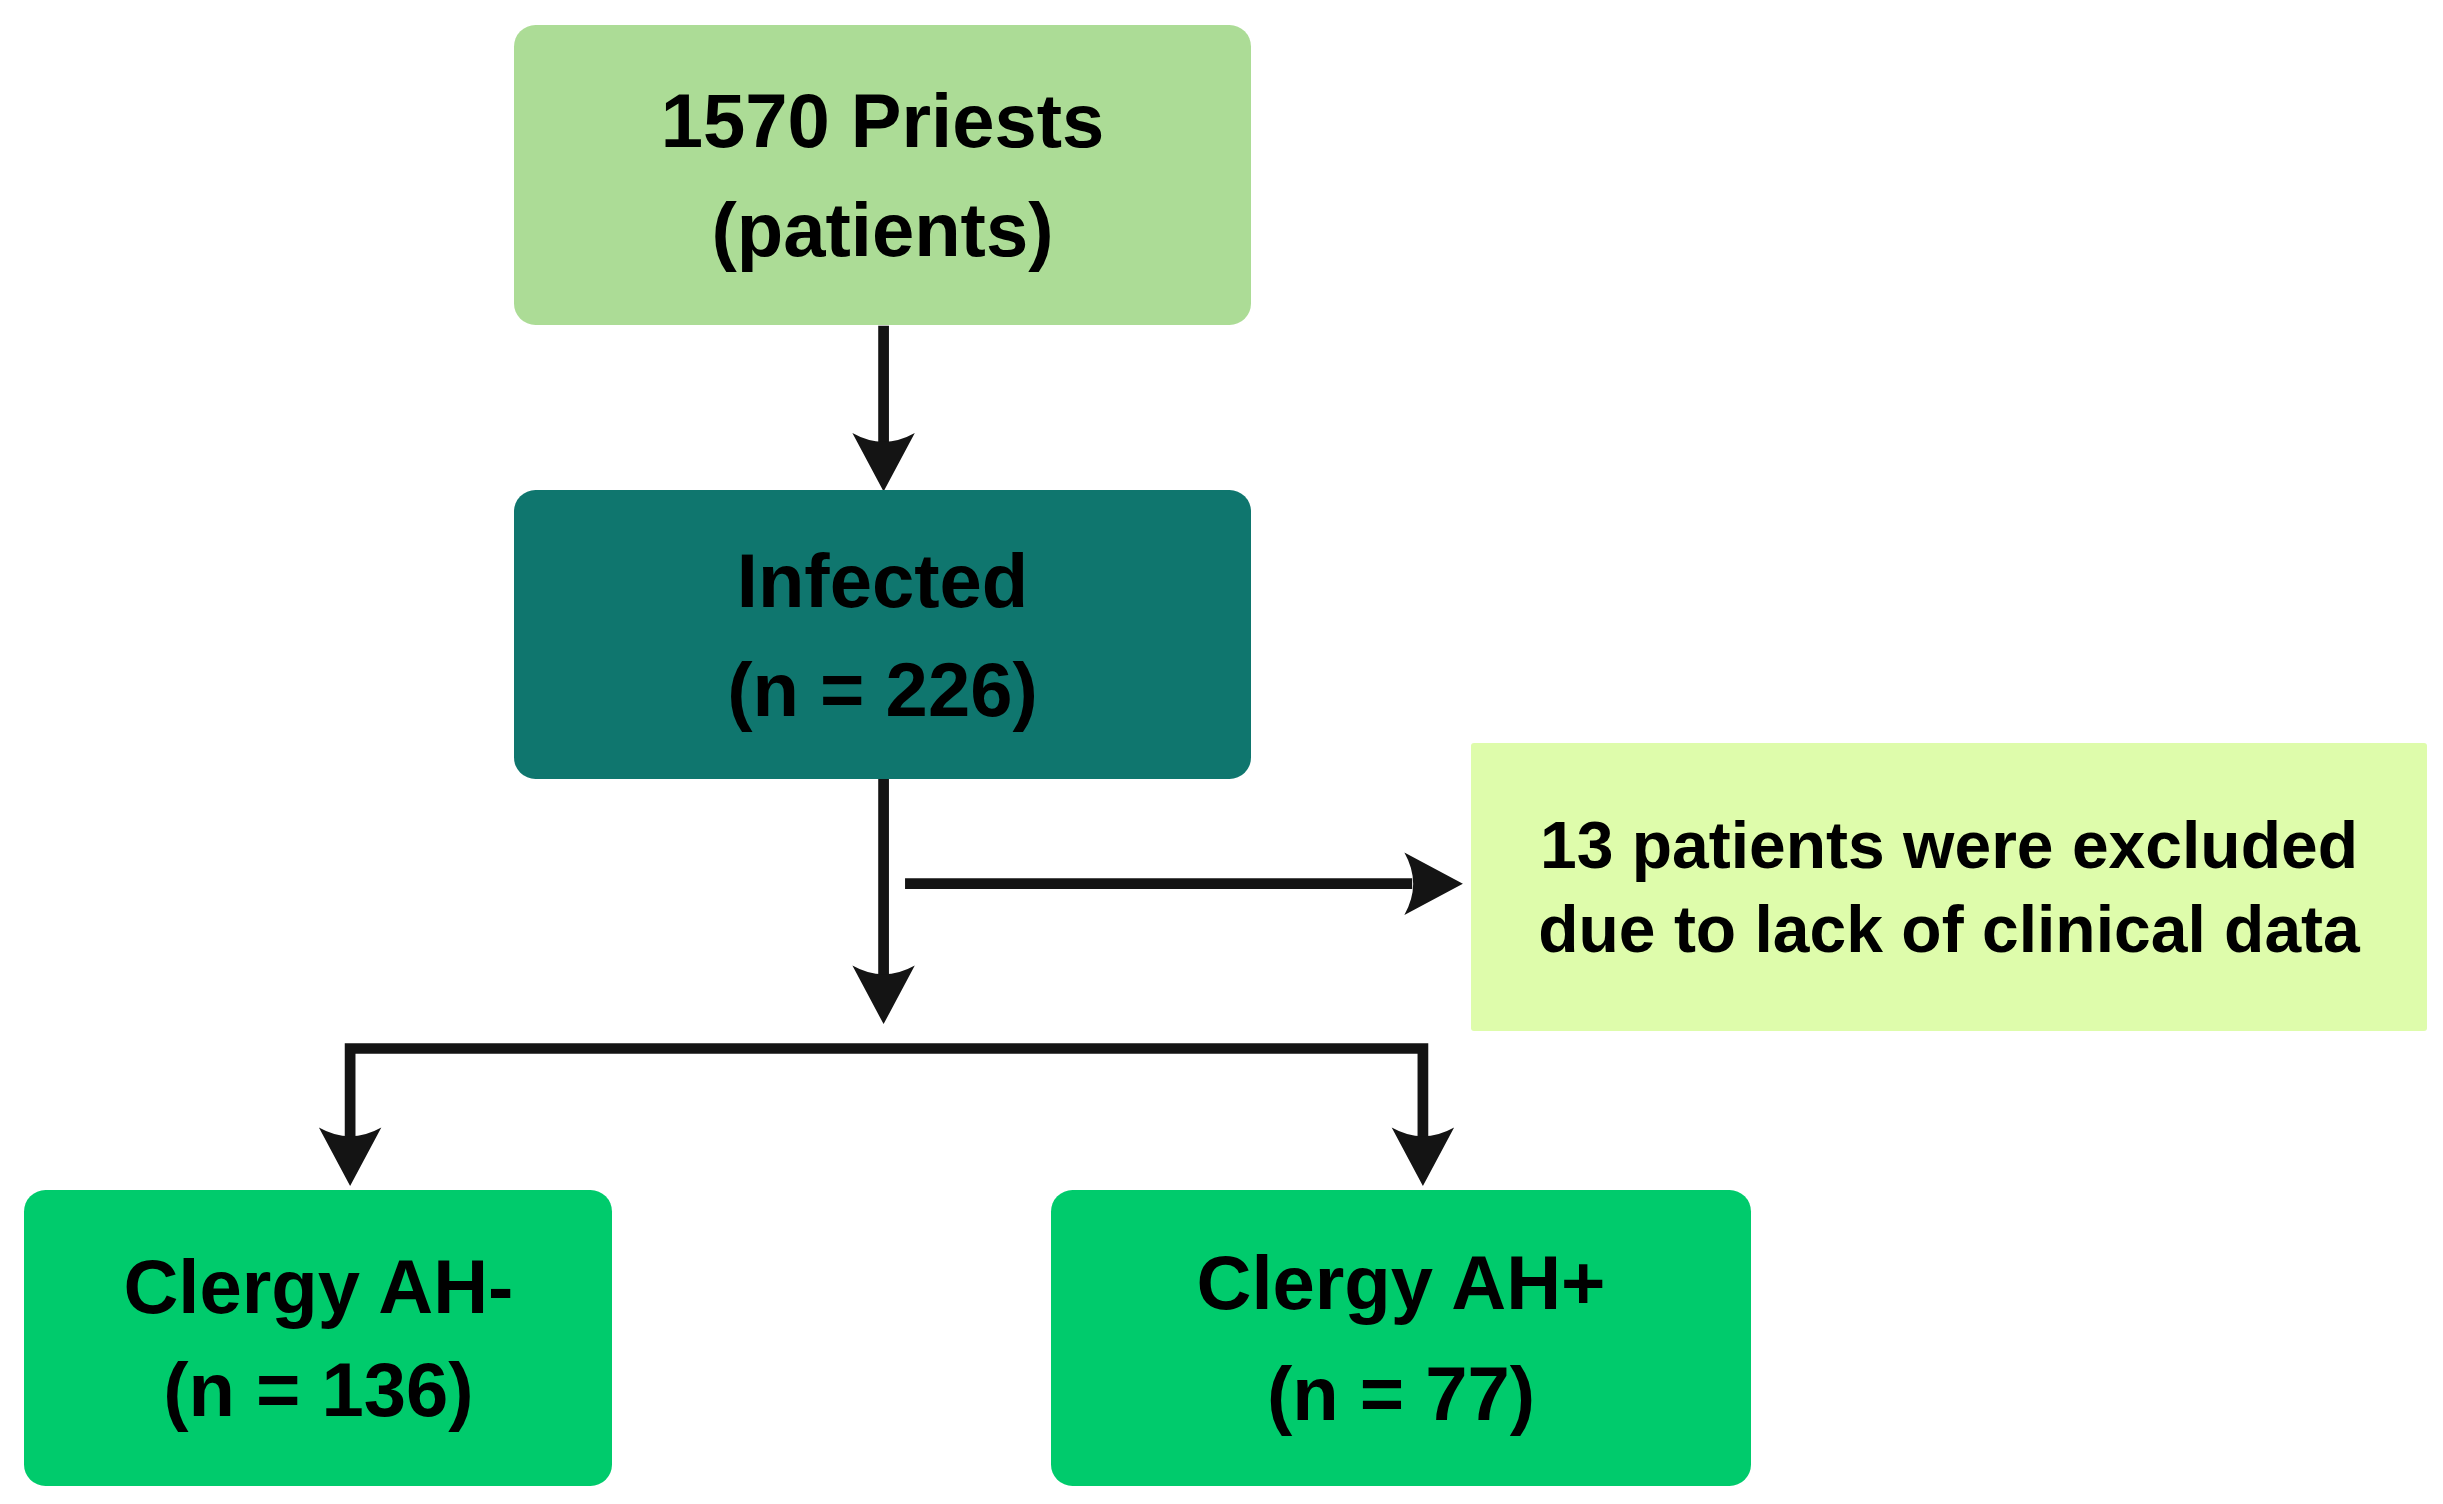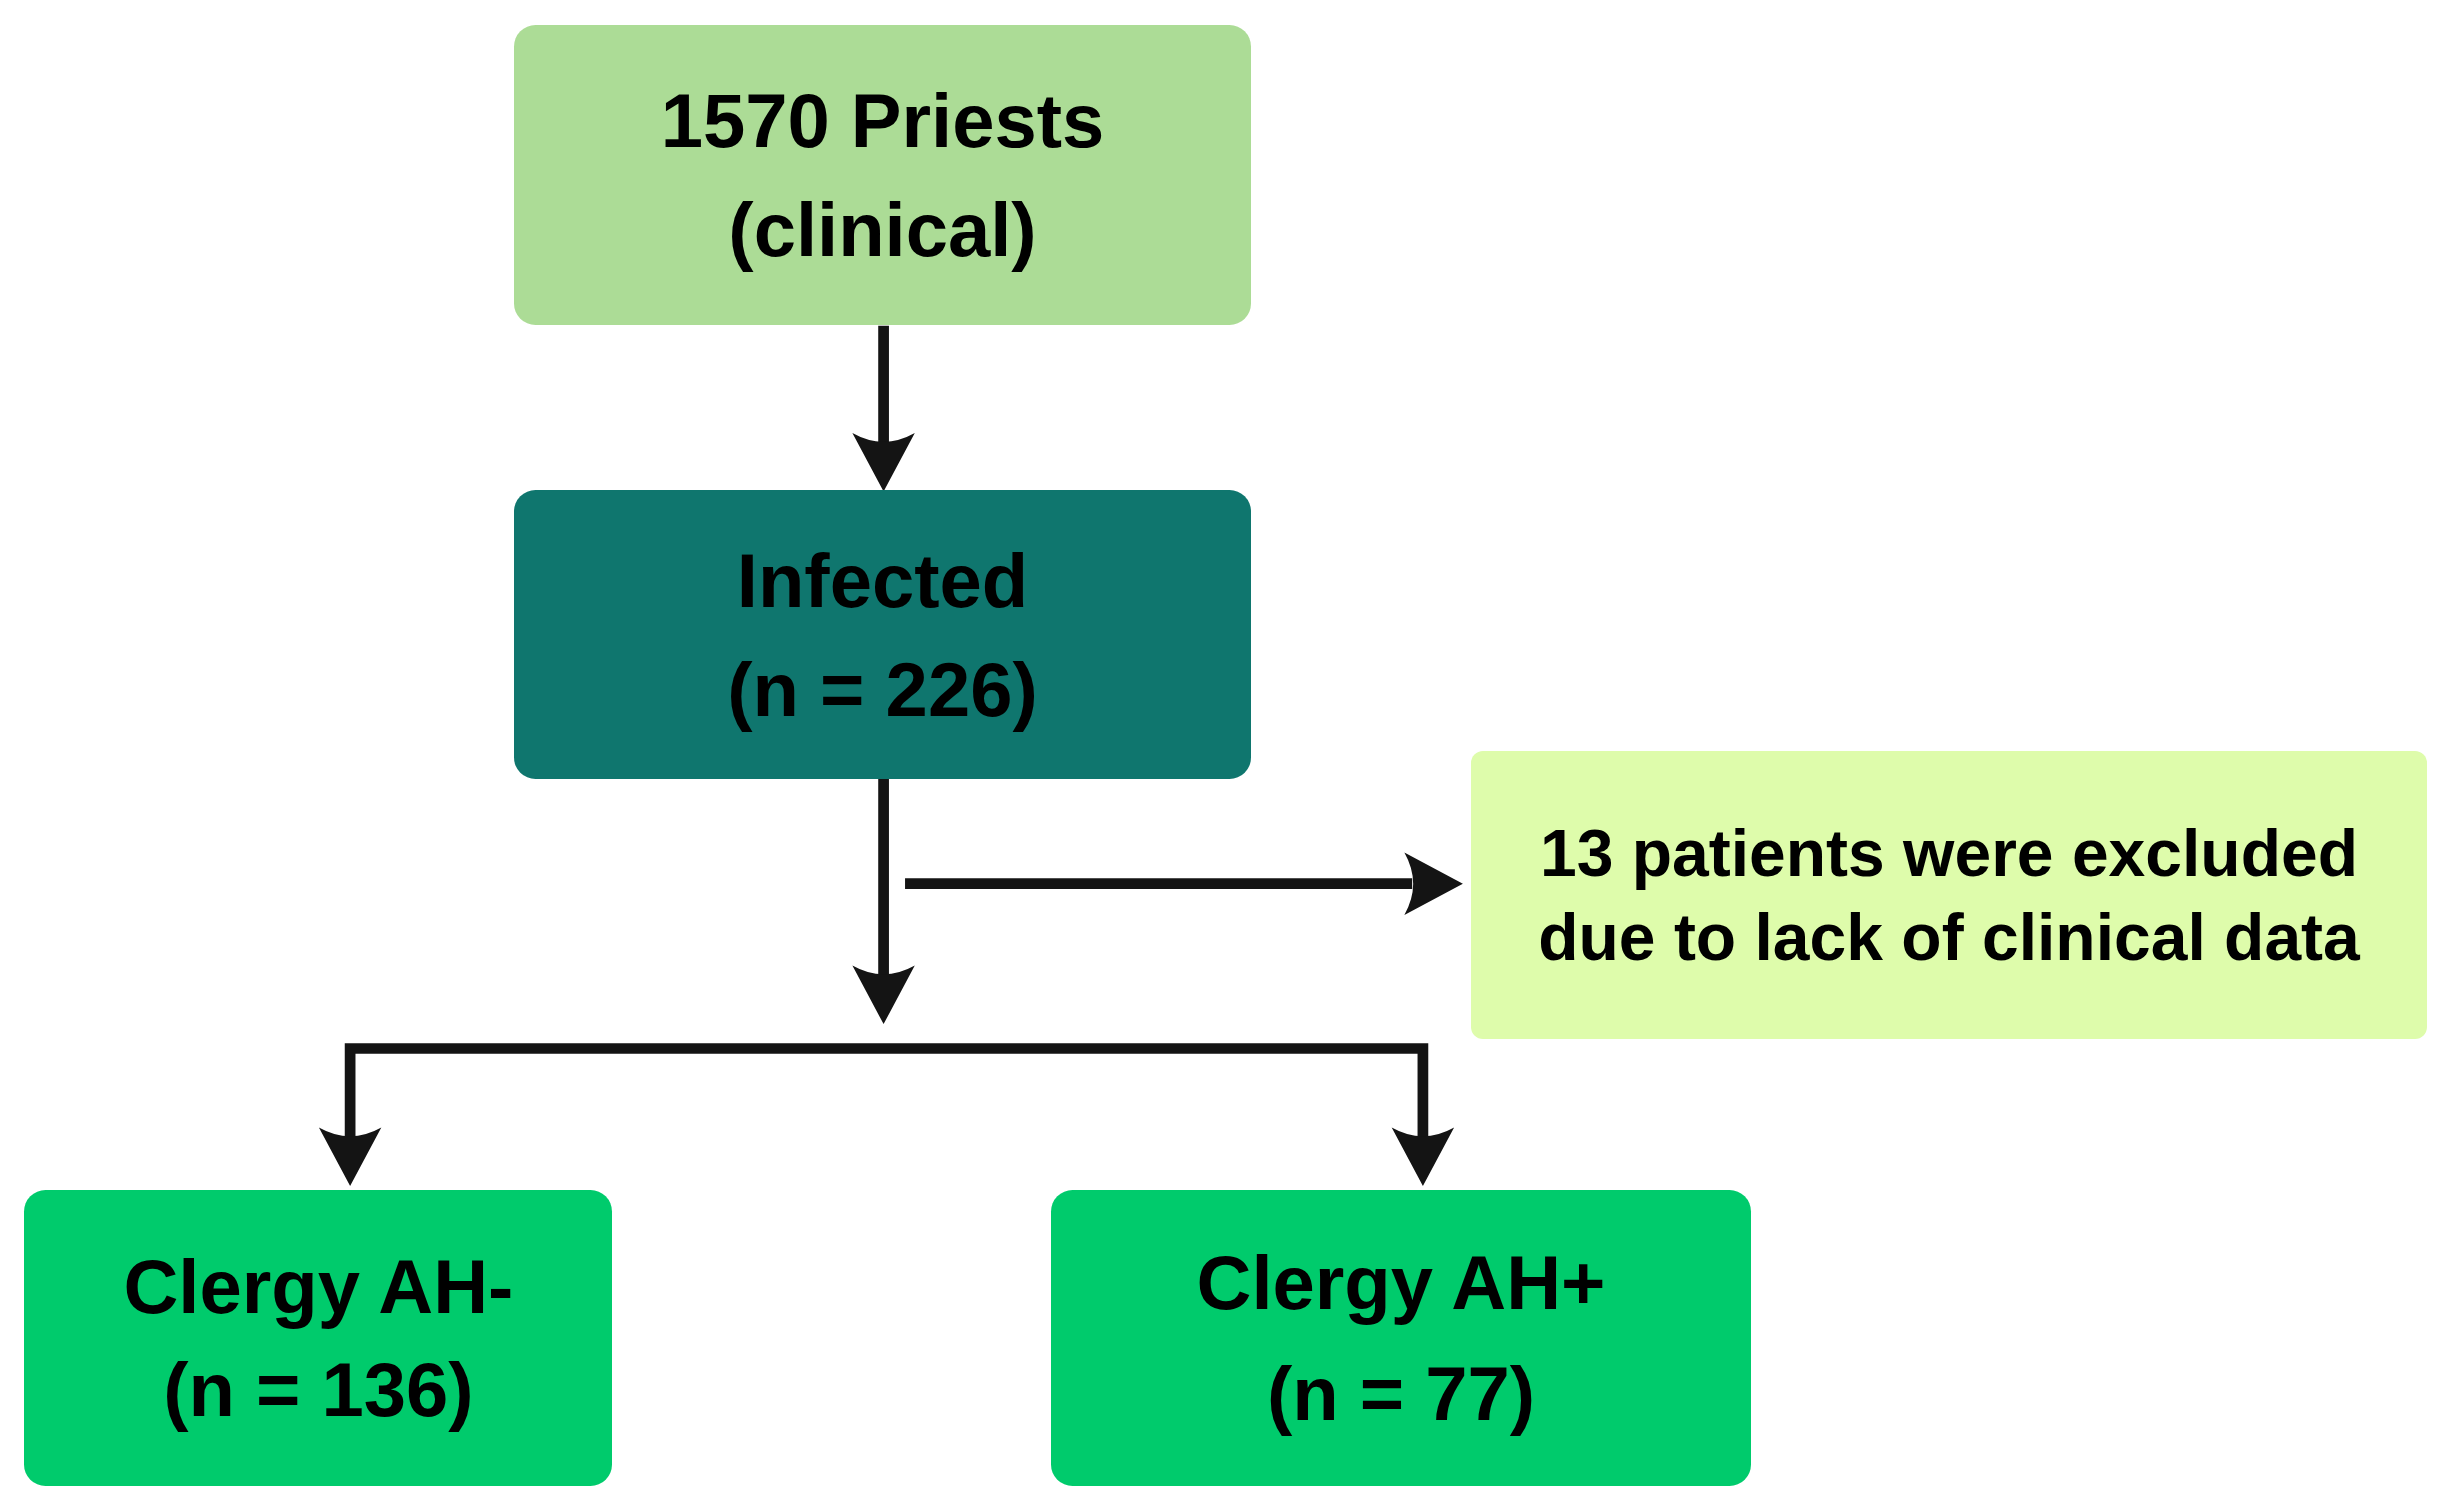--- a/index.html
+++ b/index.html
@@ -57,22 +57,21 @@
   }
   #node-infected {
     left: 514px; top: 490px;
     width: 737px; height: 289px;
     font-size: 76px; line-height: 109px;
   }
   #node-excluded {
     left: 1471px; top: 743px;
     width: 956px; height: 288px;
     font-size: 66px; line-height: 84px;
-    border-radius: 12px;
-    margin-top: 8px;
+    border-radius: 3px;
   }
   #node-ah-neg {
     left: 24.4px; top: 1190px;
     width: 588px; height: 296px;
     font-size: 76px; line-height: 103px;
   }
   #node-ah-pos {
     left: 1051px; top: 1190px;
     width: 700px; height: 296px;
     font-size: 76px; line-height: 103px;
@@ -94,21 +93,21 @@
     <path class="stroke" d="M928 906 H 1448"></path>
     <path class="fill" d="M1500 906 L1440 874 Q1458 906 1440 938 Z"></path>
 
     <path class="stroke" d="M359 1170 V 1075 H 1459 V 1170"></path>
     <path class="fill" d="M359 1216 L327 1156 Q359 1174 391 1156 Z"></path>
     <path class="fill" d="M1459 1216 L1427 1156 Q1459 1174 1491 1156 Z"></path>
   </svg>
 
   <div class="node node-rounded" id="node-total" style="background-color: rgb(172, 220, 150);">
     <span class="line">1570 Priests</span>
-    <span class="line">(clinical)</span>
+    <span class="line">(patients)</span>
   </div>
 
   <div class="node node-rounded" id="node-infected" style="background-color: #0f766e;">
     <span class="line">Infected</span>
     <span class="line">(n = 226)</span>
   </div>
 
   <div class="node" id="node-excluded" style="background-color: rgb(222, 252, 171);">
     <span class="line">13 patients were excluded</span>
     <span class="line">due to lack of clinical data</span>

